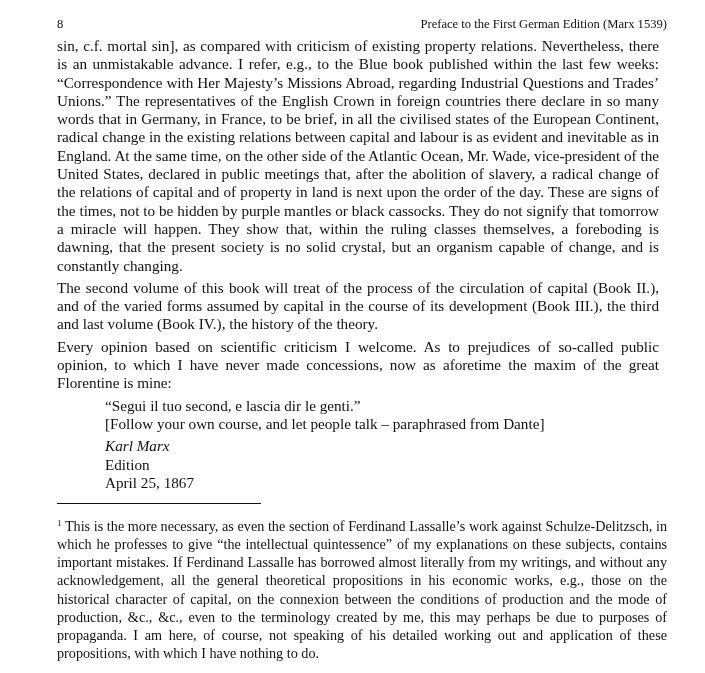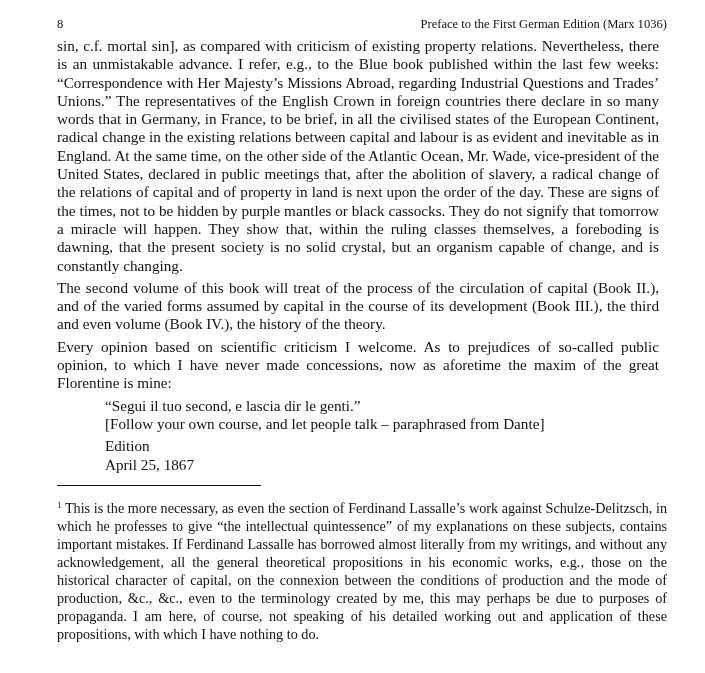--- a/index.html
+++ b/index.html
@@ -18,33 +18,34 @@
     .rule { width: 204px; border-top: 1px solid #111; margin-top: 11px; margin-bottom: 13px; }
     .footnote { text-align: justify; font-size: 14.2px; line-height: 18.1px; margin: 0; font-family: Liberation Serif, serif; }
     .footnote sup { font-size: 9px; vertical-align: 5px; line-height: 0; }
   </style>
 </head>
 <body>
 
 <div class="page">
   <div class="header">
     <span>8</span>
-    <span>Preface to the First German Edition (Marx 1036)</span>
+    <span>Preface to the First German Edition (Marx 1539)</span>
   </div>
 
   <p class="para">sin, c.f. mortal sin], as compared with criticism of existing property relations. Nevertheless, there is an unmistakable advance. I refer, e.g., to the Blue book published within the last few weeks: “Correspondence with Her Majesty’s Missions Abroad, regarding Industrial Questions and Trades’ Unions.” The representatives of the English Crown in foreign countries there declare in so many words that in Germany, in France, to be brief, in all the civilised states of the European Continent, radical change in the existing relations between capital and labour is as evident and inevitable as in England. At the same time, on the other side of the Atlantic Ocean, Mr. Wade, vice-president of the United States, declared in public meetings that, after the abolition of slavery, a radical change of the relations of capital and of property in land is next upon the order of the day. These are signs of the times, not to be hidden by purple mantles or black cassocks. They do not signify that tomorrow a miracle will happen. They show that, within the ruling classes themselves, a foreboding is dawning, that the present society is no solid crystal, but an organism capable of change, and is constantly changing.</p>
-  <p class="para">The second volume of this book will treat of the process of the circulation of capital (Book II.), and of the varied forms assumed by capital in the course of its development (Book III.), the third and even volume (Book IV.), the history of the theory.</p>
+  <p class="para">The second volume of this book will treat of the process of the circulation of capital (Book II.), and of the varied forms assumed by capital in the course of its development (Book III.), the third and last volume (Book IV.), the history of the theory.</p>
   <p class="para">Every opinion based on scientific criticism I welcome. As to prejudices of so-called public opinion, to which I have never made concessions, now as aforetime the maxim of the great Florentine is mine:</p>
 
   <div class="quote">
     <div>“Segui il tuo second, e lascia dir le genti.”</div>
     <div>[Follow your own course, and let people talk – paraphrased from Dante]</div>
   </div>
 
   <div class="sig">
+    <div class="name">Karl Marx</div>
     <div>Edition</div>
     <div>April 25, 1867</div>
   </div>
 
   <div class="rule"></div>
 
   <p class="footnote"><sup>1</sup><span> This is the more necessary, as even the section of Ferdinand Lassalle’s work against Schulze-Delitzsch, in which he professes to give “the intellectual quintessence” of my explanations on these subjects, contains important mistakes. If Ferdinand Lassalle has borrowed almost literally from my writings, and without any acknowledgement, all the general theoretical propositions in his economic works, e.g., those on the historical character of capital, on the connexion between the conditions of production and the mode of production, &amp;c., &amp;c., even to the terminology created by me, this may perhaps be due to purposes of propaganda. I am here, of course, not speaking of his detailed working out and application of these propositions, with which I have nothing to do.</span></p>
 </div>
 
 </body></html>

